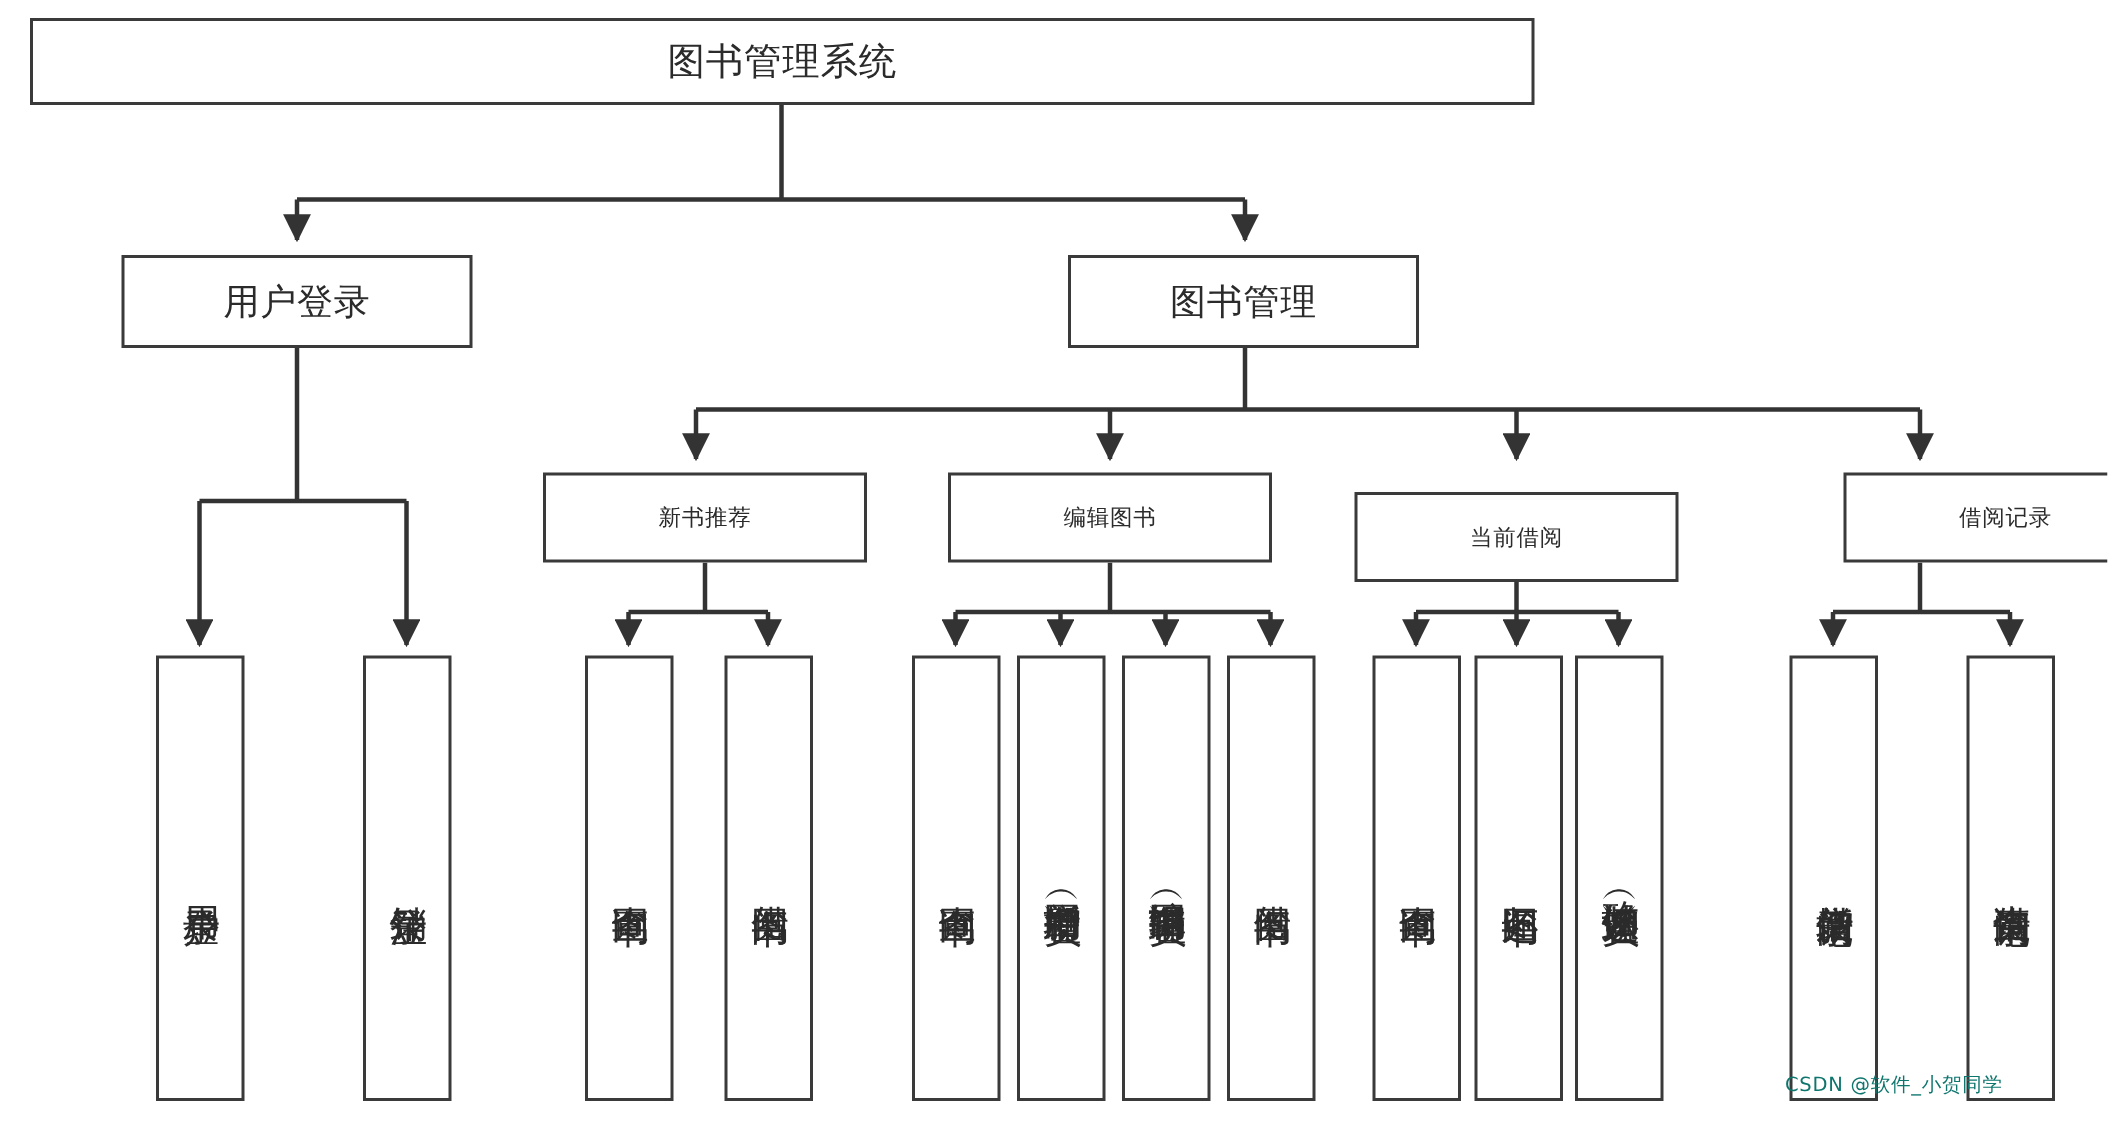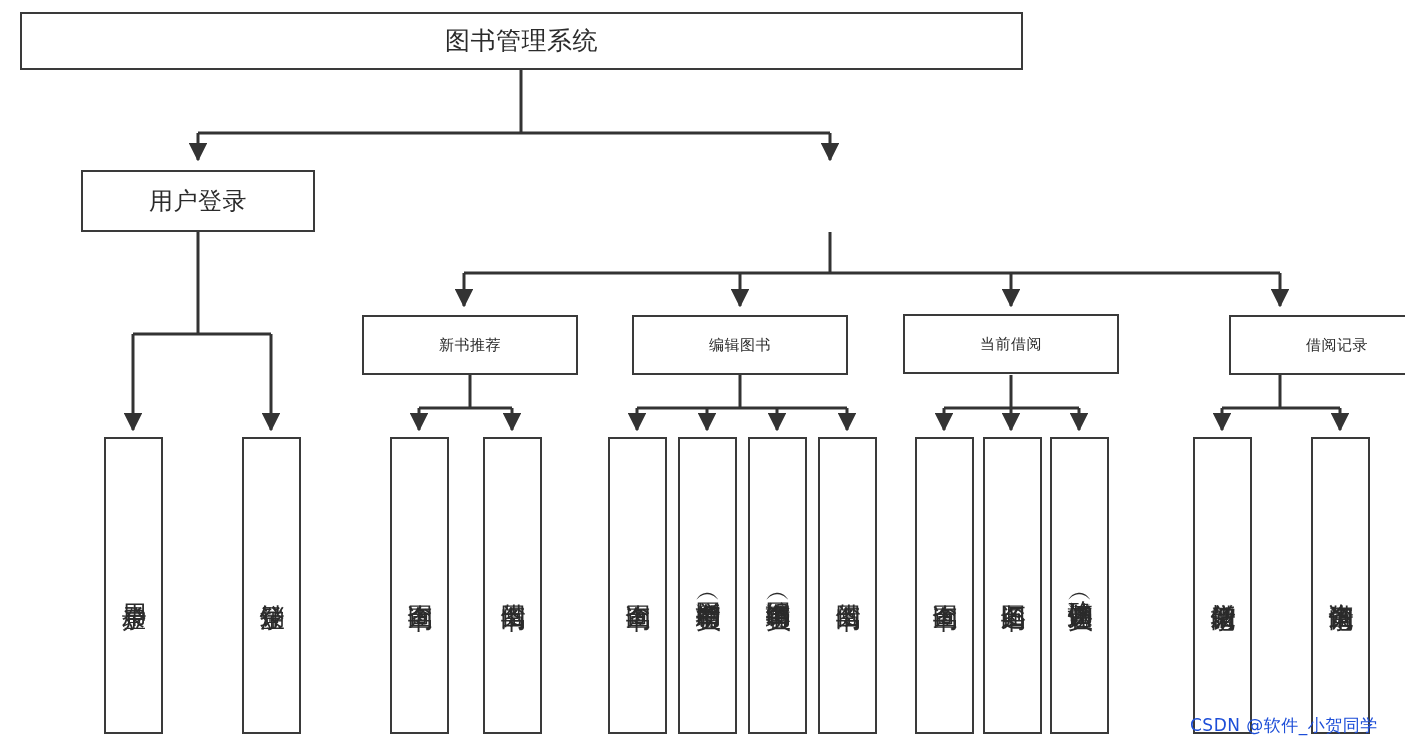--- a/index.html
+++ b/index.html
@@ -47,22 +47,22 @@
   .node.leaf .label{
     writing-mode:vertical-rl;
     text-orientation:upright;
     font-size:25px;
     line-height:1.06;
     letter-spacing:1px;
     white-space:nowrap;
   }
   .watermark{
     position:absolute;
-    font-size:17px;
-    color:#1d4ed8;
+    font-size:13px;
+    color:#0f766e;
     letter-spacing:0.5px;
     white-space:nowrap;
     user-select:none;
   }
 </style>
 </head>
 <body>
 
 <div id="canvas">
 
@@ -116,28 +116,31 @@
     </g>
   </svg>
 
   <div class="node root" style="left:20px; top:12px; width:1003px; height:58px;">
     <span class="label">图书管理系统</span>
   </div>
 
   <div class="node lvl2" style="left:81px; top:170px; width:234px; height:62px;">
     <span class="label">用户登录</span>
   </div>
+  <div class="node lvl2" style="left:712px; top:170px; width:234px; height:62px;">
+    <span class="label">图书管理</span>
+  </div>
 
   <div class="node lvl3" style="left:362px; top:315px; width:216px; height:60px;">
     <span class="label">新书推荐</span>
   </div>
   <div class="node lvl3" style="left:632px; top:315px; width:216px; height:60px;">
     <span class="label">编辑图书</span>
   </div>
-  <div class="node lvl3" style="left:903px; top:314px; width:216px; height:60px;">
+  <div class="node lvl3" style="left:903px; top:328px; width:216px; height:60px;">
     <span class="label">当前借阅</span>
   </div>
   <div class="node lvl3" style="left:1229px; top:315px; width:216px; height:60px;">
     <span class="label">借阅记录</span>
   </div>
 
   <div class="node leaf" style="left:104px; top:437px; width:59px; height:297px;">
     <span class="label">用户登录</span>
   </div>
   <div class="node leaf" style="left:242px; top:437px; width:59px; height:297px;">

